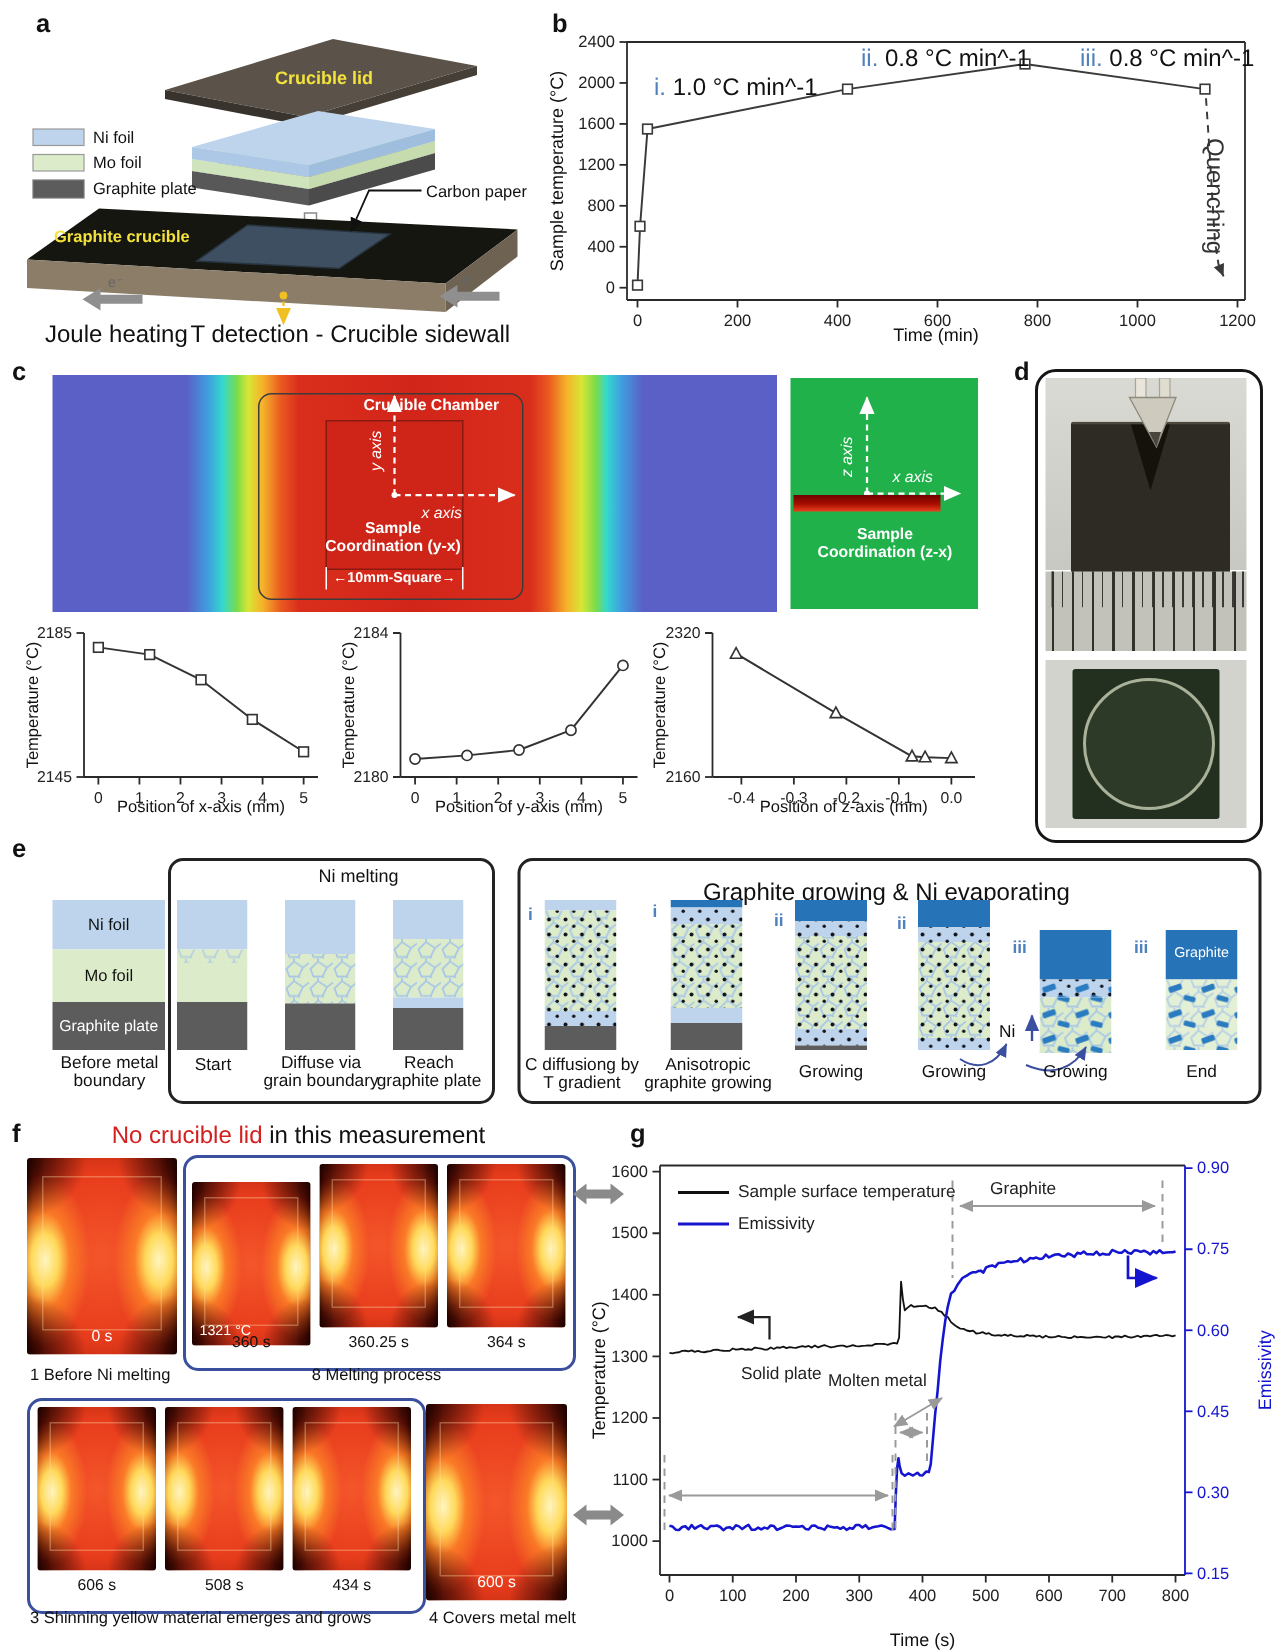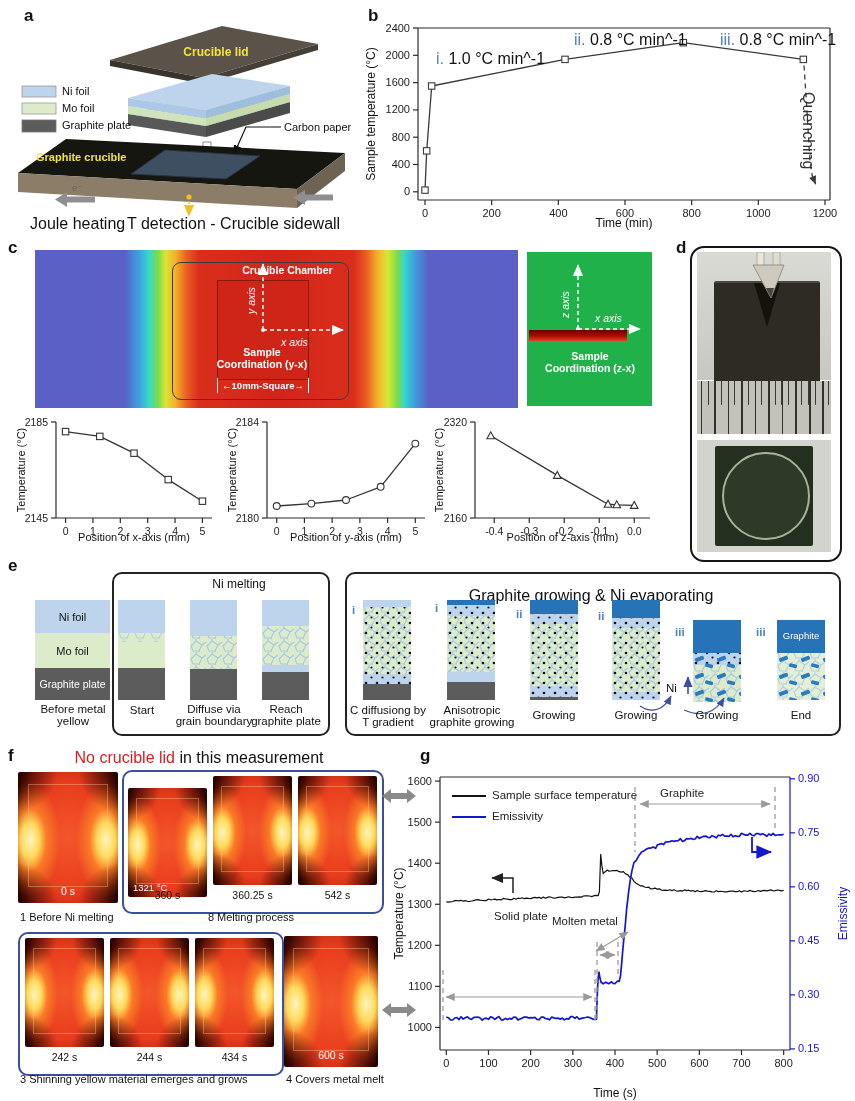--- a/index.html
+++ b/index.html
@@ -329,21 +329,21 @@
   <div class="abs" id="ruler"></div>
   <div class="abs" id="photo2"></div>
   <div class="abs" id="sample2"></div>
   <div class="abs" id="circle2"></div>
 
   <div class="abs plabel" style="left:8px;top:556px;">e</div>
   <div class="abs estack-label" style="left:35px;top:600px;width:75px;height:33px;background:#bdd4ec;">Ni foil</div>
   <div class="abs estack-label" style="left:35px;top:633px;width:75px;height:35px;background:#dcecca;">Mo foil</div>
   <div class="abs estack-label ctr pl wht" style="left:35px;top:668px;width:75px;height:32px;background:#5c5c5c;font-size:10.5px;">Graphite plate</div>
   <div class="abs elab ctr pl" style="left:18px;top:703px;width:110px;">Before metal
-yellow</div>
+boundary</div>
 
   <div class="abs ebox" style="left:112px;top:572px;width:214px;height:160px;"></div>
   <div class="abs elab ctr" style="left:112px;top:577px;width:214px;font-size:12px;margin-left:20px;">Ni melting</div>
   <svg class="abs" style="left:118px;top:600px;" width="47" height="100">
     <rect x="0" y="0" width="47" height="33" fill="#bdd4ec"></rect>
       <rect x="0" y="33" width="47" height="35" fill="#dcecca"></rect>
     <rect x="0" y="33" width="47" height="9" fill="url(#pat-grain)" opacity="0.7"></rect>
     <rect x="0" y="68" width="47" height="32" fill="#5c5c5c"></rect>
   </svg>
   <svg class="abs" style="left:190px;top:600px;" width="47" height="100">
@@ -451,30 +451,30 @@
     <div class="tin" style="bottom:6px;">0 s</div>
   </div>
   <div class="bluebox" style="left:122px;top:770px;width:258px;height:140px;"></div>
   <div class="thermal" style="left:128px;top:788px;width:79px;height:109px;">
     <div class="tin" style="bottom:4px;text-align:left;padding-left:5px;font-size:9.5px;">1321 °C</div>
   </div>
   <div class="thermal" style="left:213px;top:776px;width:79px;height:109px;"></div>
   <div class="thermal" style="left:298px;top:776px;width:79px;height:109px;"></div>
   <div class="tout" style="left:128px;top:889px;width:79px;">360 s</div>
   <div class="tout" style="left:213px;top:889px;width:79px;">360.25 s</div>
-  <div class="tout" style="left:298px;top:889px;width:79px;">542 s</div>
+  <div class="tout" style="left:298px;top:889px;width:79px;">364 s</div>
   <div class="fcap" style="left:20px;top:911px;">1 Before Ni melting</div>
   <div class="fcap ctr" style="left:122px;top:911px;width:258px;">8 Melting process</div>
 
   <div class="bluebox" style="left:18px;top:932px;width:262px;height:140px;"></div>
   <div class="thermal" style="left:25px;top:938px;width:79px;height:109px;"></div>
   <div class="thermal" style="left:110px;top:938px;width:79px;height:109px;"></div>
   <div class="thermal" style="left:195px;top:938px;width:79px;height:109px;"></div>
-  <div class="tout" style="left:25px;top:1051px;width:79px;">242 s</div>
-  <div class="tout" style="left:110px;top:1051px;width:79px;">244 s</div>
+  <div class="tout" style="left:25px;top:1051px;width:79px;">606 s</div>
+  <div class="tout" style="left:110px;top:1051px;width:79px;">508 s</div>
   <div class="tout" style="left:195px;top:1051px;width:79px;">434 s</div>
   <div class="thermal" style="left:284px;top:936px;width:94px;height:131px;">
     <div class="tin" style="bottom:6px;">600 s</div>
   </div>
   <div class="fcap" style="left:20px;top:1073px;">3 Shinning yellow material emerges and grows</div>
   <div class="fcap" style="left:286px;top:1073px;">4 Covers metal melt</div>
 
   <svg class="abs" style="left:381px;top:786px;" width="36" height="20">
     <polygon points="1,10 10,3 10,7 26,7 26,3 35,10 26,17 26,13 10,13 10,17" fill="#8a8a8a"></polygon>
   </svg>

